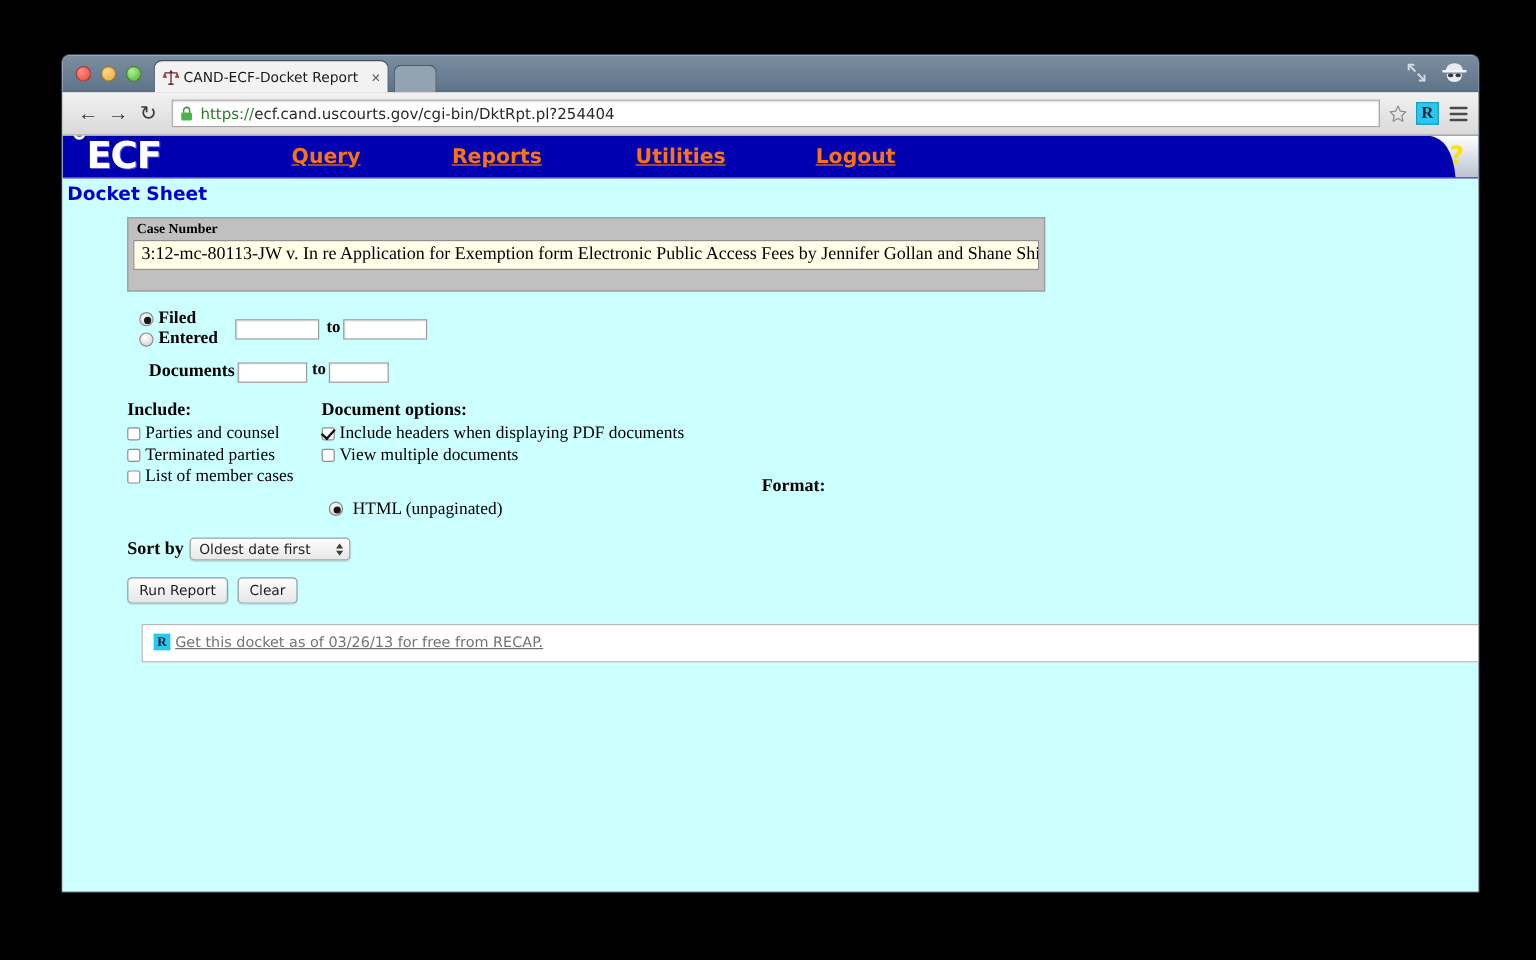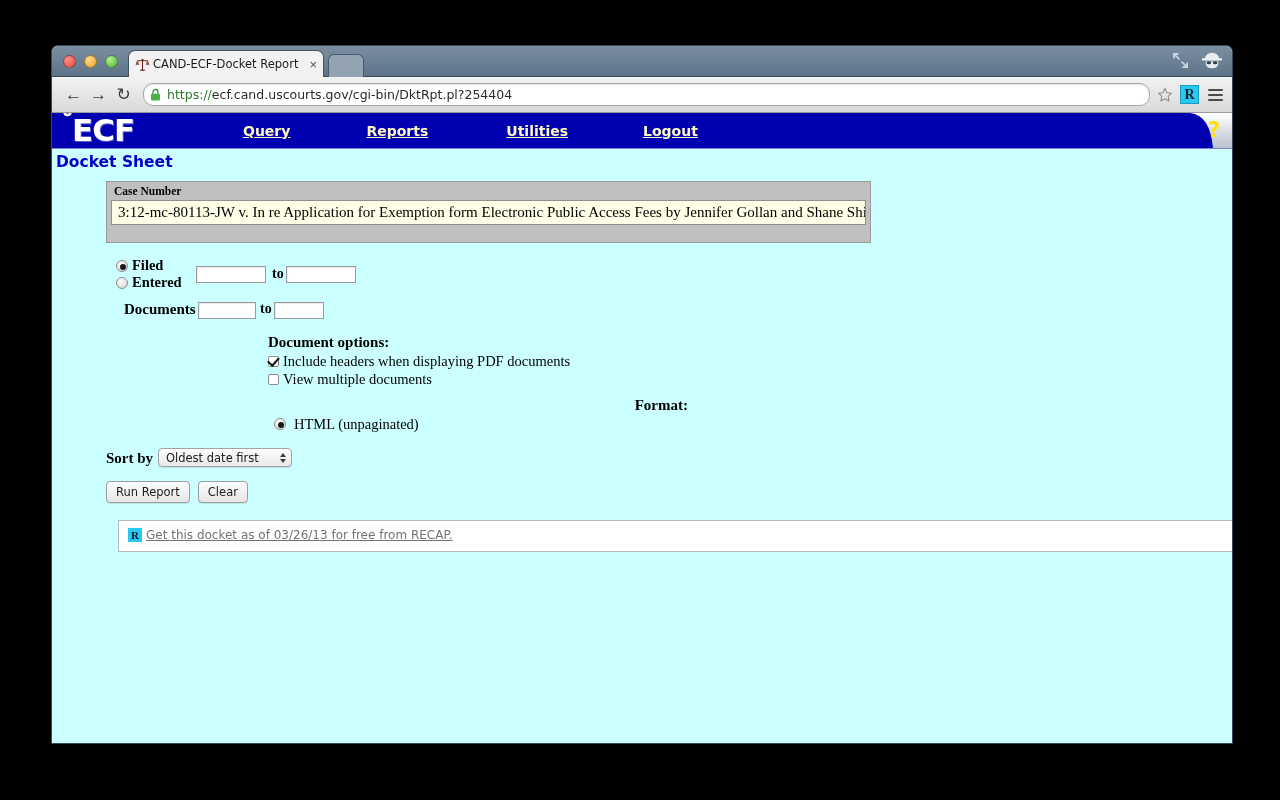--- a/index.html
+++ b/index.html
@@ -88,21 +88,21 @@
   }
   .navbtn {
     width: 25px; height: 25px;
     display: flex; align-items: center; justify-content: center;
     color: #3b3b3b; font-size: 17px; cursor: pointer;
     flex: 0 0 auto;
   }
   #omnibox {
     flex: 1 1 auto; height: 23px; margin: 0 5px 0 7px;
     background: #ffffff;
-    border: 1px solid #a6a6a6; border-radius: 10px;
+    border: 1px solid #a6a6a6; border-radius: 0;
     display: flex; align-items: center; padding: 0 6px;
     box-shadow: inset 0 1px 2px rgba(0,0,0,.12);
   }
   #lock-icon { width: 11px; height: 13px; margin-right: 6px; flex: 0 0 11px; }
   #url-text {
     font-size: 12.5px; color: #2a2a2a; white-space: nowrap;
     font-family: "DejaVu Sans", sans-serif;
   }
   #url-text .sch { color: #2d7a2d; }
   #star-icon { width: 16px; height: 16px; margin: 0 7px 0 2px; cursor: pointer; }
@@ -142,21 +142,21 @@
     font-family: "DejaVu Sans", sans-serif;
   }
   #logo-ecf {
     position: absolute; left: 14px; top: -1px;
     font-size: 31px; font-weight: bold; color: #ffffff;
     font-family: "DejaVu Sans", sans-serif;
     letter-spacing: -1px;
     text-shadow: 1px 1px 0 #5a5ad0;
   }
   .navitem {
-    color: #fef9c3; font-size: 14px; font-weight: bold;
+    color: #f97316; font-size: 17px; font-weight: bold;
     text-decoration: underline; cursor: pointer;
     font-family: "DejaVu Sans", sans-serif;
     flex: 0 0 auto;
   }
   #nav-query    { margin-left: 93px; }
   #nav-reports  { margin-left: 76px; }
   #nav-utilities{ margin-left: 78px; }
   #nav-logout   { margin-left: 75px; }
   #help-icon {
     position: absolute; right: 0; top: 0; width: 52px; height: 35px;
@@ -428,20 +428,35 @@
 
         <div id="docrow">
           <span class="serif" id="doc-label">Documents</span>
           <span class="tinput" id="doc1"></span>
           <span class="serif" id="doc-to">to</span>
           <span class="tinput" id="doc2"></span>
         </div>
 
         <div id="opts">
 
+          <div id="col-include">
+            <div class="col-head serif">Include:</div>
+            <div class="chk-line">
+              <span class="chk"></span>
+              <span class="chk-label serif">Parties and counsel</span>
+            </div>
+            <div class="chk-line">
+              <span class="chk"></span>
+              <span class="chk-label serif">Terminated parties</span>
+            </div>
+            <div class="chk-line">
+              <span class="chk"></span>
+              <span class="chk-label serif">List of member cases</span>
+            </div>
+          </div>
 
           <div id="col-doc">
             <div class="col-head serif">Document options:</div>
             <div class="chk-line">
               <span class="chk on"></span>
               <span class="chk-label serif">Include headers when displaying PDF documents</span>
             </div>
             <div class="chk-line">
               <span class="chk"></span>
               <span class="chk-label serif">View multiple documents</span>

